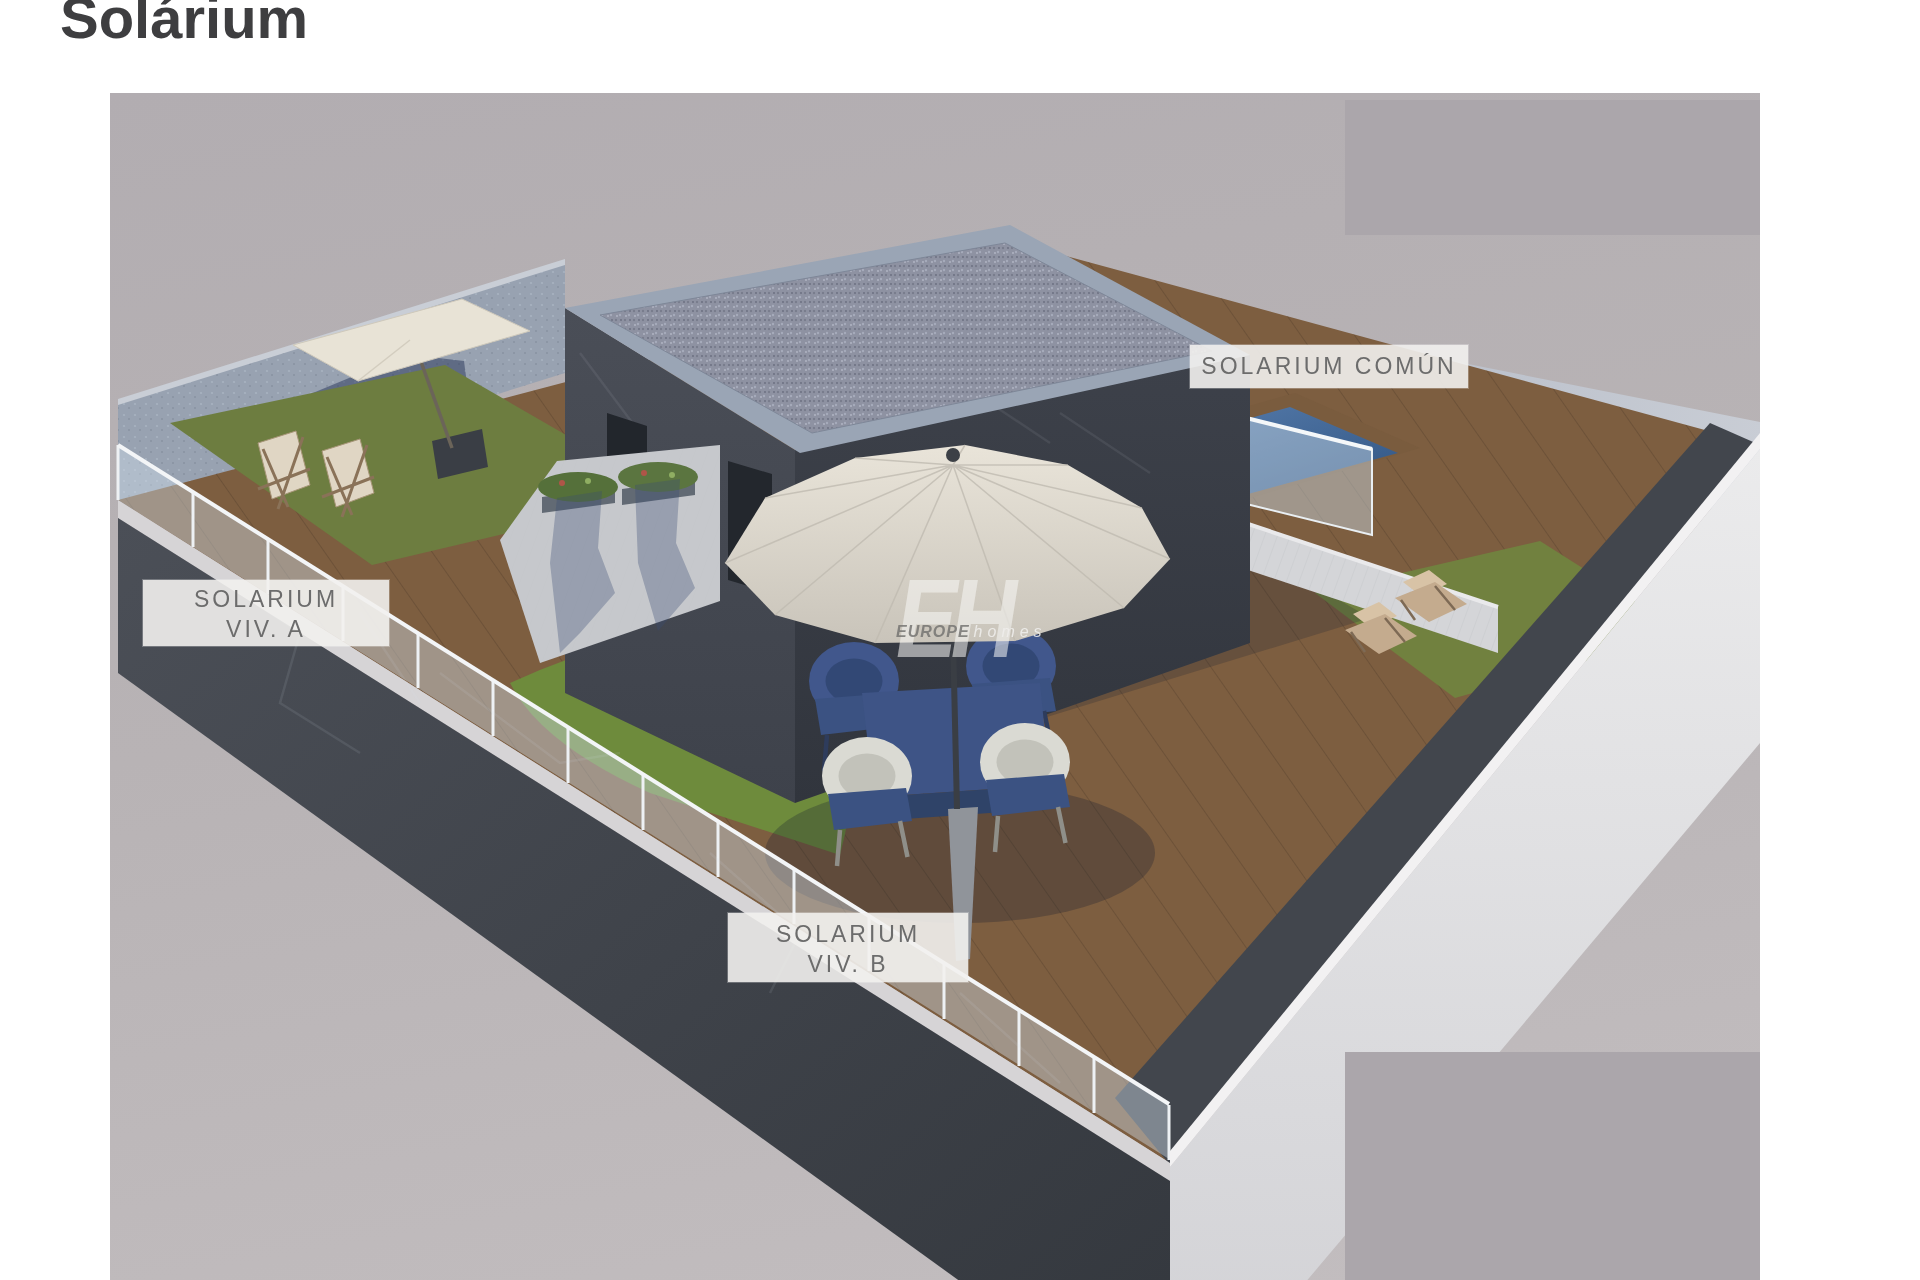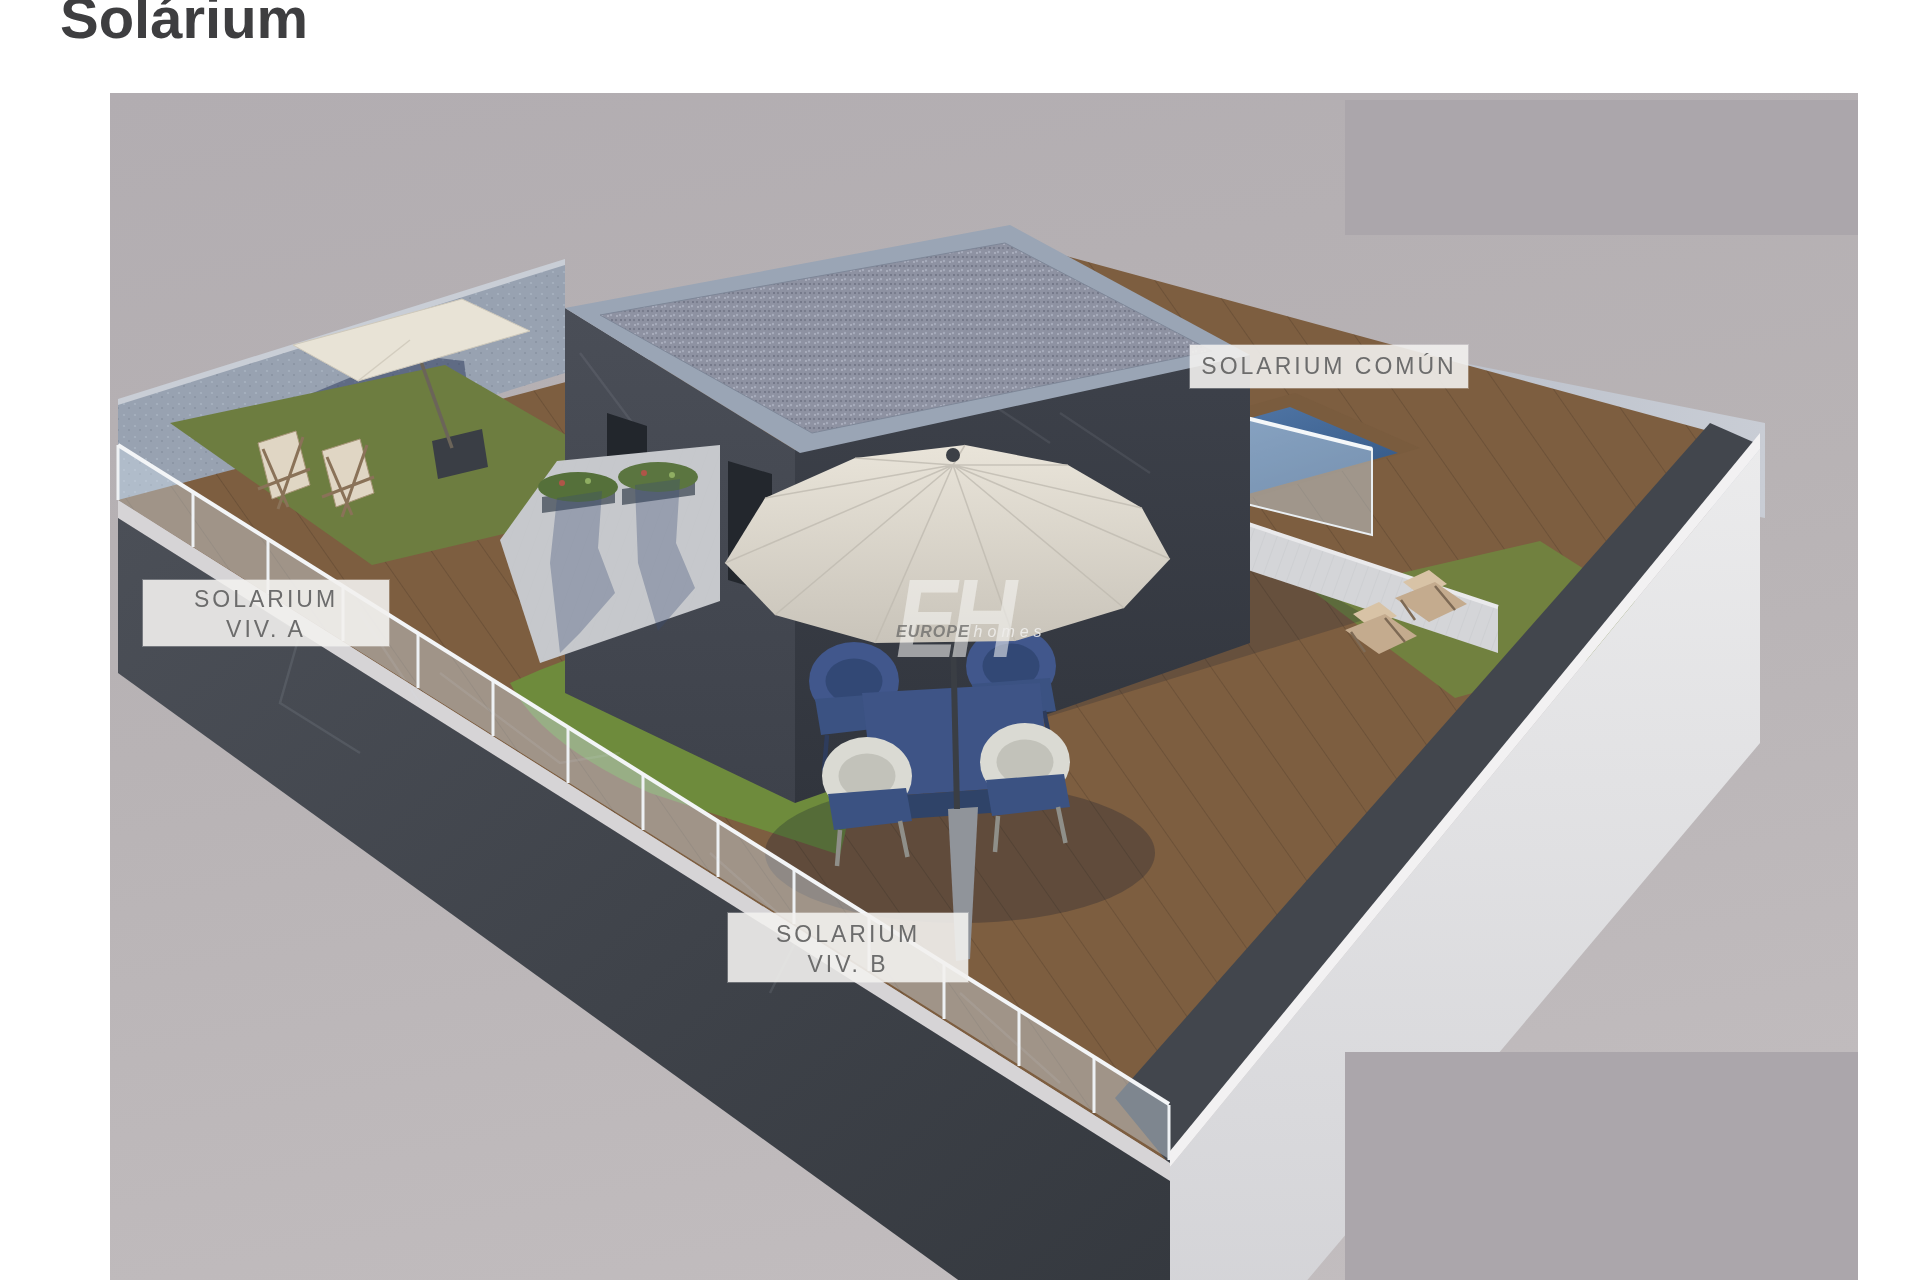--- a/index.html
+++ b/index.html
@@ -1,16 +1,16 @@
 <!DOCTYPE html>
 <html><head>
 <meta charset="utf-8">
 <style>
   html,body{margin:0;padding:0;background:#ffffff;}
-  .page{position:relative;width:1920px;height:1280px;background:#ffffff;overflow:hidden;
+  .page{position:relative;width:1760px;height:1280px;background:#ffffff;overflow:hidden;
         font-family:"Liberation Sans",sans-serif;}
   .title{position:absolute;left:60px;top:-16px;margin:0;font-size:58px;font-weight:700;
          color:#3e3e40;letter-spacing:0px;}
   .render{position:absolute;left:110px;top:93px;width:1748px;height:1187px;overflow:hidden;
           background:linear-gradient(170deg,#b2adb1 0%,#b8b3b5 45%,#c3bec0 100%);}
   .render svg{position:absolute;left:0;top:0;z-index:0;}
   .censor{position:absolute;background:#aba6ab;z-index:1;}
   .censor-top{left:1235px;top:7px;width:513px;height:135px;}
   .censor-bottom{left:1235px;top:959px;width:513px;height:228px;}
   .wm{position:absolute;left:786px;top:498px;width:190px;height:115px;z-index:2;pointer-events:none;font-style:italic;}

